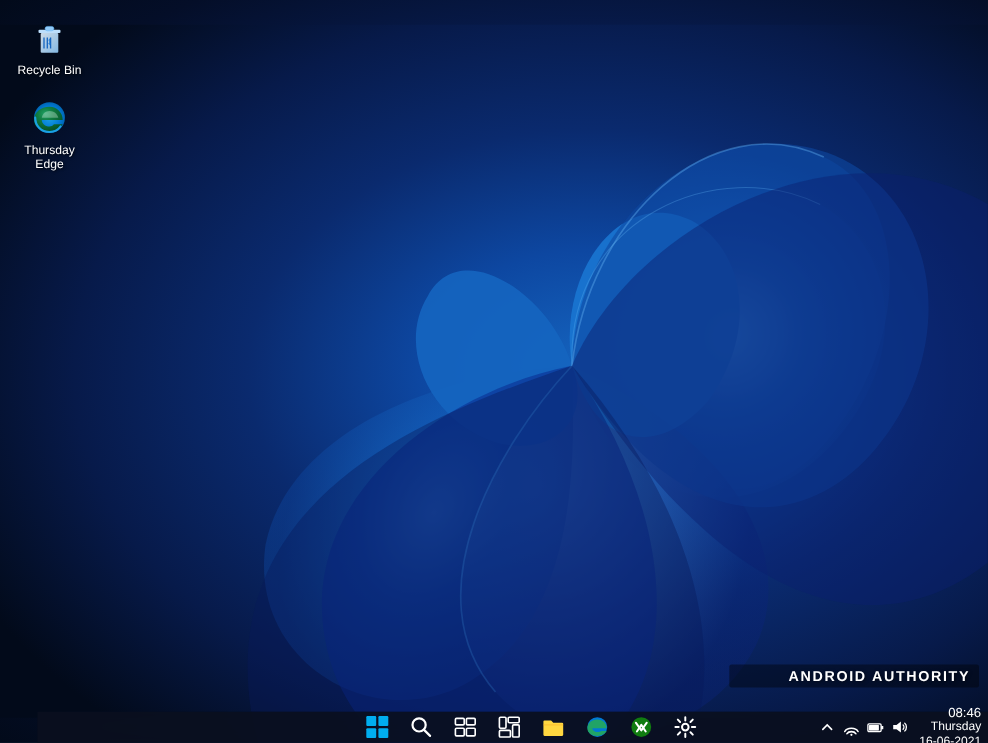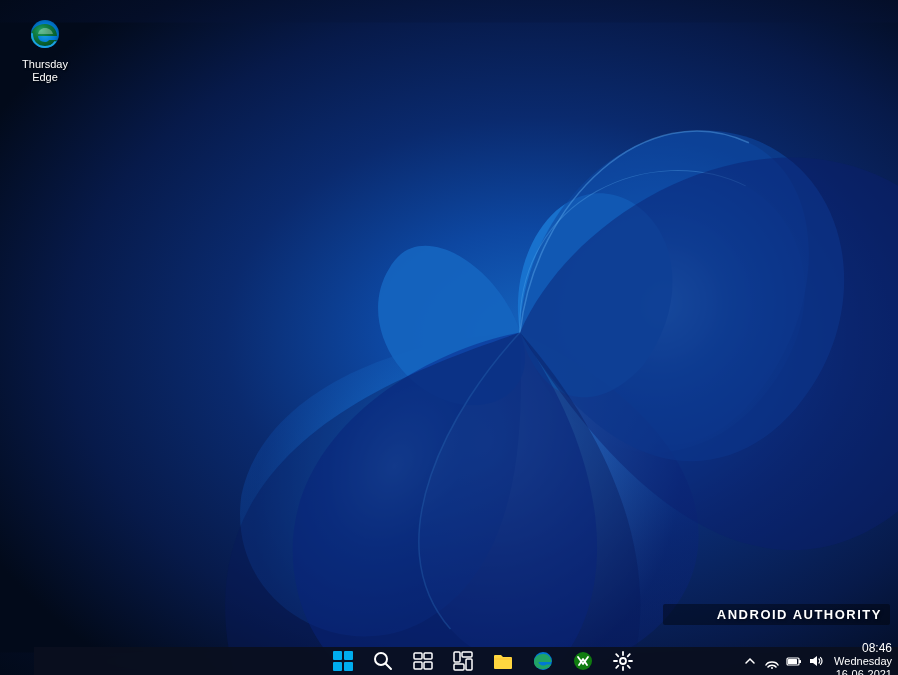--- a/index.html
+++ b/index.html
@@ -228,20 +228,45 @@
       <path d="M0,0 C-40,-130 80,-220 180,-200" fill="none" stroke="#64b5f6" stroke-width="1" opacity="0.3" transform="rotate(15)"></path>
       <path d="M0,0 C-80,60 -180,180 -120,280" fill="none" stroke="#42a5f5" stroke-width="1.5" opacity="0.35" transform="rotate(-10)"></path>
 
       <path d="M0,0 C120,-60 320,-20 380,120 C430,240 330,380 180,380 C60,380 -40,280 0,0Z" fill="#0a1f6e" opacity="0.45" transform="rotate(-40)"></path>
       <path d="M0,0 C-120,80 -280,200 -200,380 C-140,520 60,540 160,400 C240,290 180,120 0,0Z" fill="#08185a" opacity="0.4" transform="rotate(15)"></path>
     </g>
   </svg>
 
   <div id="desktop-icons">
 
+    <div class="desktop-icon">
+      <div class="icon-img">
+        <svg class="recycle-svg" viewBox="0 0 36 36" xmlns="http://www.w3.org/2000/svg">
+          <defs>
+            <linearGradient id="binGrad" x1="0%" y1="0%" x2="100%" y2="100%">
+              <stop offset="0%" stop-color="#e3f2fd"></stop>
+              <stop offset="100%" stop-color="#90caf9"></stop>
+            </linearGradient>
+          </defs>
+
+          <rect x="10" y="14" width="16" height="18" rx="1" fill="url(#binGrad)" opacity="0.9"></rect>
+
+          <rect x="8" y="11" width="20" height="3" rx="1" fill="#bbdefb"></rect>
+
+          <rect x="14" y="8" width="8" height="4" rx="2" fill="#90caf9" stroke="#64b5f6" stroke-width="0.5"></rect>
+
+          <path d="M13,28 L13,18 M16,28 L16,18 M19,28 L19,18" stroke="#1565c0" stroke-width="1.2" fill="none"></path>
+
+          <g transform="translate(18,22) scale(0.4)" fill="#1976d2" opacity="0.8">
+            <path d="M0,-8 L3,-3 L1,-3 L1,3 L3,3 L0,8 L-3,3 L-1,3 L-1,-3 L-3,-3Z"></path>
+          </g>
+        </svg>
+      </div>
+      <span class="icon-label">Recycle Bin</span>
+    </div>
 
     <div class="desktop-icon">
       <div class="icon-img">
         <svg class="edge-svg" viewBox="0 0 36 36" xmlns="http://www.w3.org/2000/svg">
           <defs>
             <radialGradient id="edgeGrad1" cx="40%" cy="30%" r="70%">
               <stop offset="0%" stop-color="#21a366"></stop>
               <stop offset="40%" stop-color="#107c41"></stop>
               <stop offset="100%" stop-color="#065428"></stop>
             </radialGradient>
@@ -379,21 +404,21 @@
           <svg width="16" height="16" viewBox="0 0 16 16">
             <path d="M2,6 L2,10 L5,10 L9,13 L9,3 L5,6Z" fill="white"></path>
             <path d="M11,6 C12,7 12,9 11,10" fill="none" stroke="white" stroke-width="1.2" stroke-linecap="round"></path>
             <path d="M12.5,4.5 C14.5,6 14.5,10 12.5,11.5" fill="none" stroke="white" stroke-width="1.2" stroke-linecap="round"></path>
           </svg>
         </div>
       </div>
 
       <div class="datetime-block">
         <span class="time">08:46</span>
-        <span class="date">Wednesday</span>
+        <span class="date">Thursday</span>
         <span class="date">16-06-2021</span>
       </div>
 
       <div class="notification-icon">
         <svg width="18" height="18" viewBox="0 0 18 18">
           <rect x="1" y="1" width="16" height="16" rx="2" fill="none" stroke="white" stroke-width="1.5"></rect>
           <path d="M5,5 L13,5 M5,9 L10,9" stroke="white" stroke-width="1.5" stroke-linecap="round"></path>
         </svg>
       </div>
 

